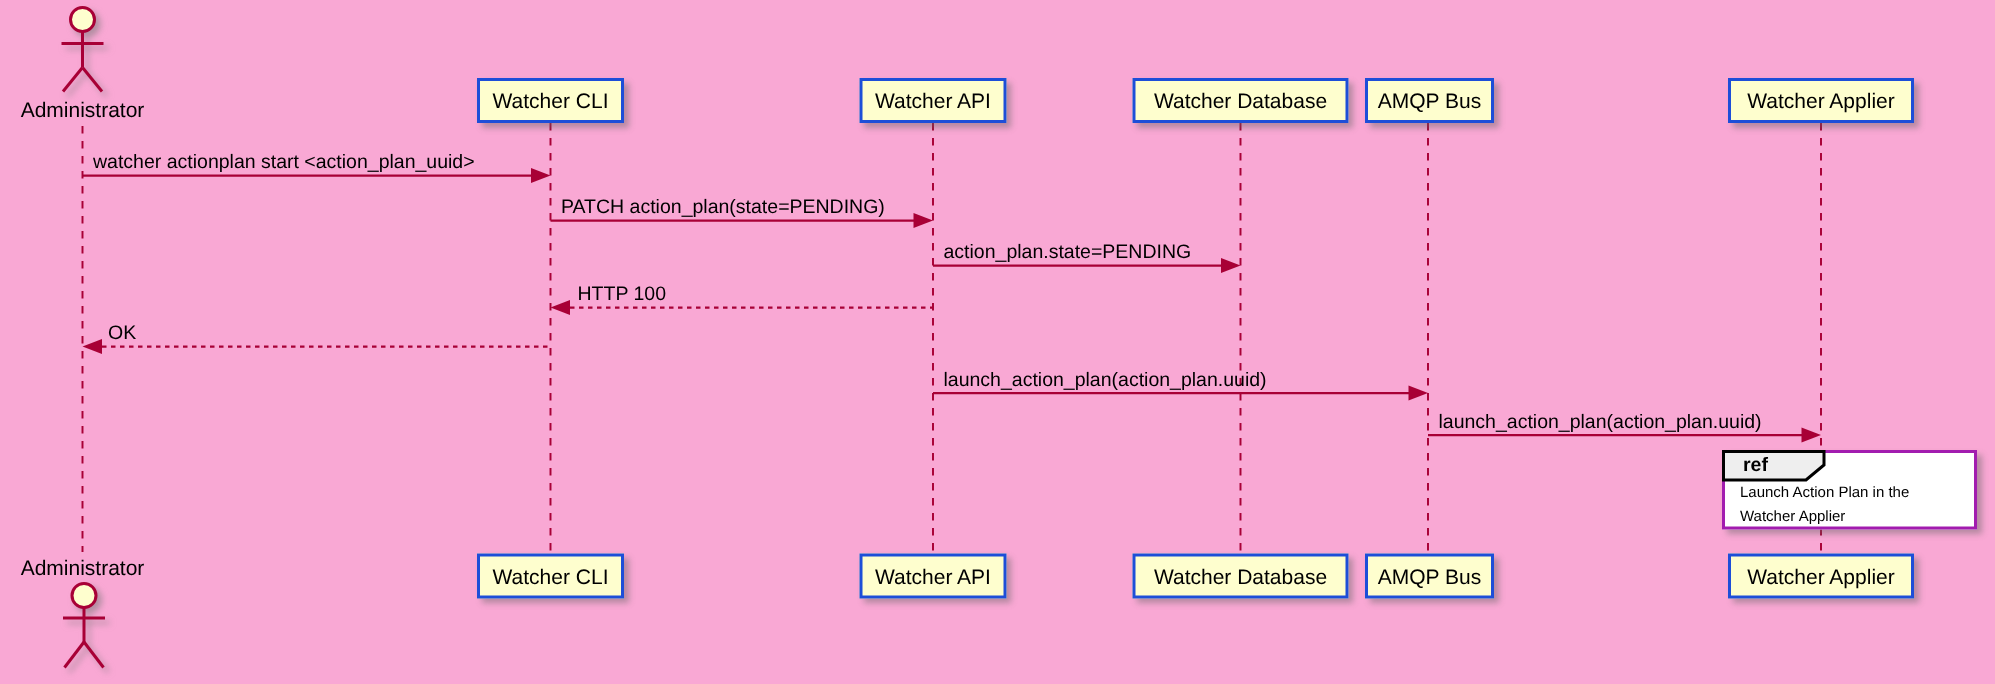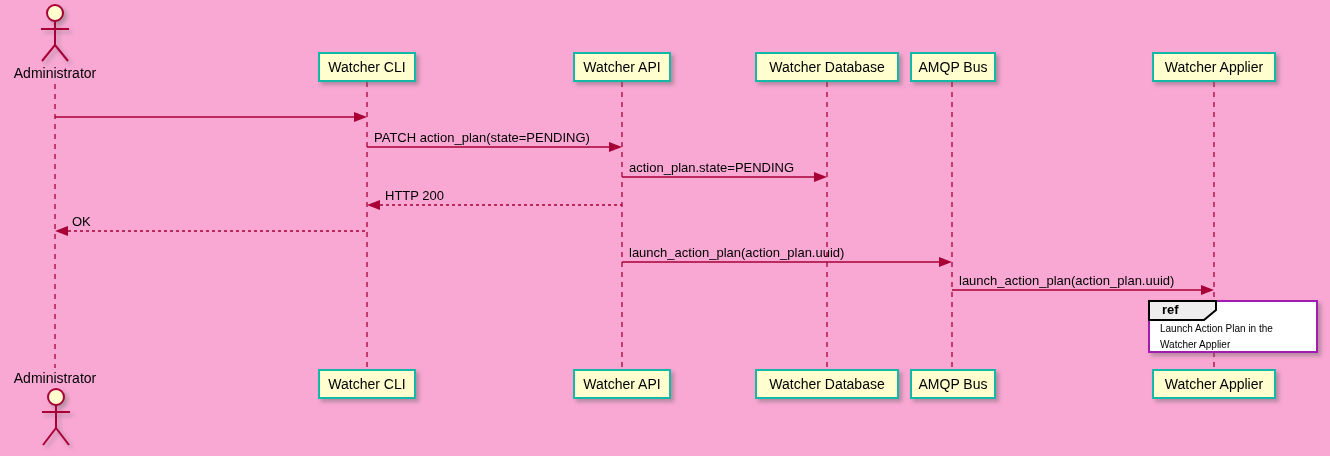--- a/index.html
+++ b/index.html
@@ -10,21 +10,21 @@
     background: #f9a8d4;
     font-family: Liberation Sans, sans-serif;
     overflow: hidden;
   }
   #diagram-svg { position: absolute; left: 0; top: 0; }
   .pbox {
     position: absolute;
     height: 30px;
     box-sizing: border-box;
     background: #FEFECE;
-    border: 2px solid #14b8a6;
+    border: 2px solid #1d4ed8;
     box-shadow: 3px 3px 4px rgba(99,99,99,0.45);
     display: flex;
     align-items: center;
     justify-content: center;
     font-size: 14px;
     color: #000000;
     white-space: nowrap;
   }
   .actor-label {
     position: absolute;
@@ -141,23 +141,24 @@
   <div class="pbox" style="left:755px; top:52px; width:144px;">Watcher Database</div>
   <div class="pbox" style="left:910px; top:52px; width:86px;">AMQP Bus</div>
   <div class="pbox" style="left:1152px; top:52px; width:124px;">Watcher Applier</div>
 
   <div class="pbox" style="left:318px; top:369px; width:98px;">Watcher CLI</div>
   <div class="pbox" style="left:573px; top:369px; width:98px;">Watcher API</div>
   <div class="pbox" style="left:755px; top:369px; width:144px;">Watcher Database</div>
   <div class="pbox" style="left:910px; top:369px; width:86px;">AMQP Bus</div>
   <div class="pbox" style="left:1152px; top:369px; width:124px;">Watcher Applier</div>
 
+  <div class="msg" style="left:62px;  top:100px;">watcher actionplan start &lt;action_plan_uuid&gt;</div>
   <div class="msg" style="left:629px; top:160px;">action_plan.state=PENDING</div>
   <div class="msg" style="left:374px; top:130px;">PATCH action_plan(state=PENDING)</div>
-  <div class="msg" style="left:385px; top:188px;">HTTP 200</div>
+  <div class="msg" style="left:385px; top:188px;">HTTP 100</div>
   <div class="msg" style="left:72px;  top:214px;text-align:center;">OK</div>
   <div class="msg" style="left:629px; top:245px;">launch_action_plan(action_plan.uuid)</div>
   <div class="msg" style="left:959px; top:273px;">launch_action_plan(action_plan.uuid)</div>
 
   <div class="ref-box">
     <svg class="ref-tab" width="72" height="22" viewBox="0 0 72 22">
       <path d="M1,1 H68 V10 L56,20 H1 Z" fill="#EEEEEE" stroke="#000000" stroke-width="2"></path>
     </svg>
     <div class="ref-tab-label">ref</div>
     <div class="ref-body">

